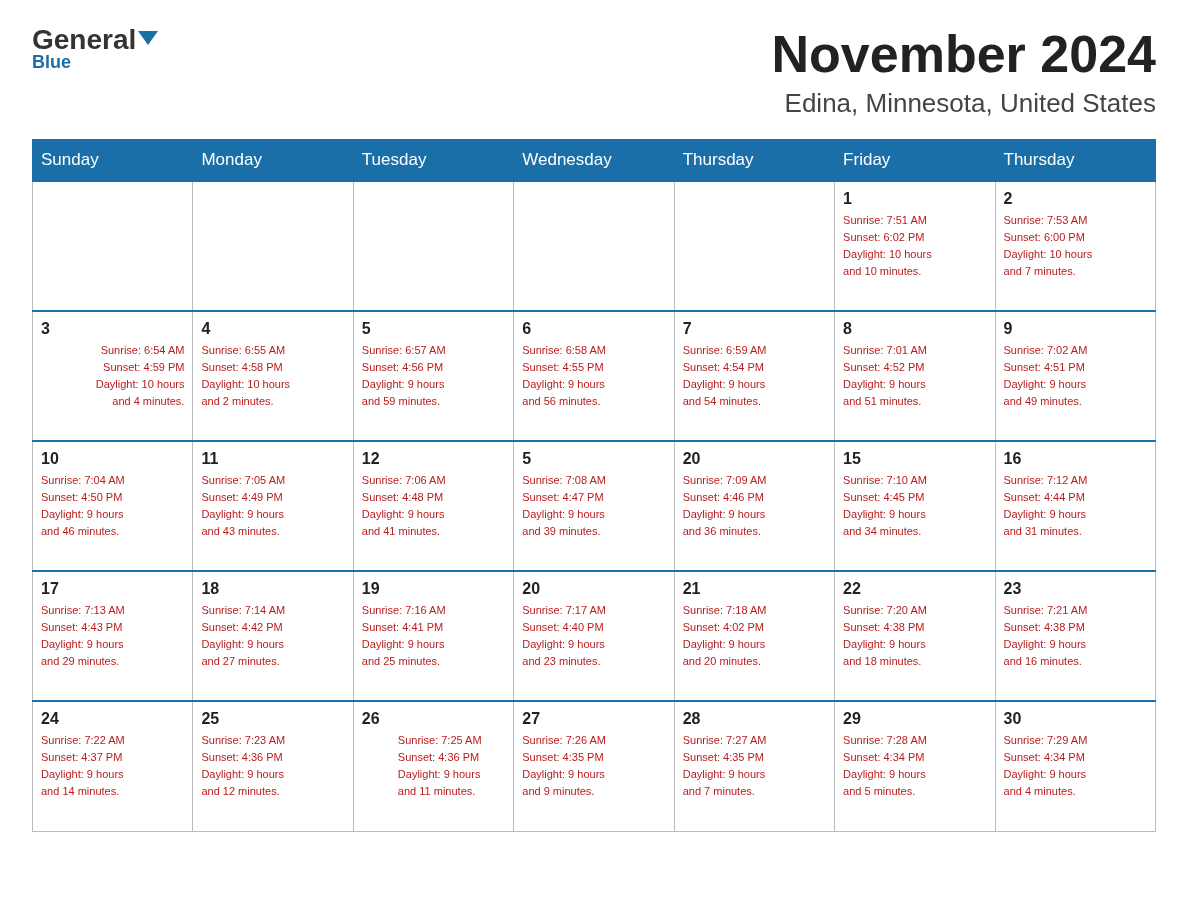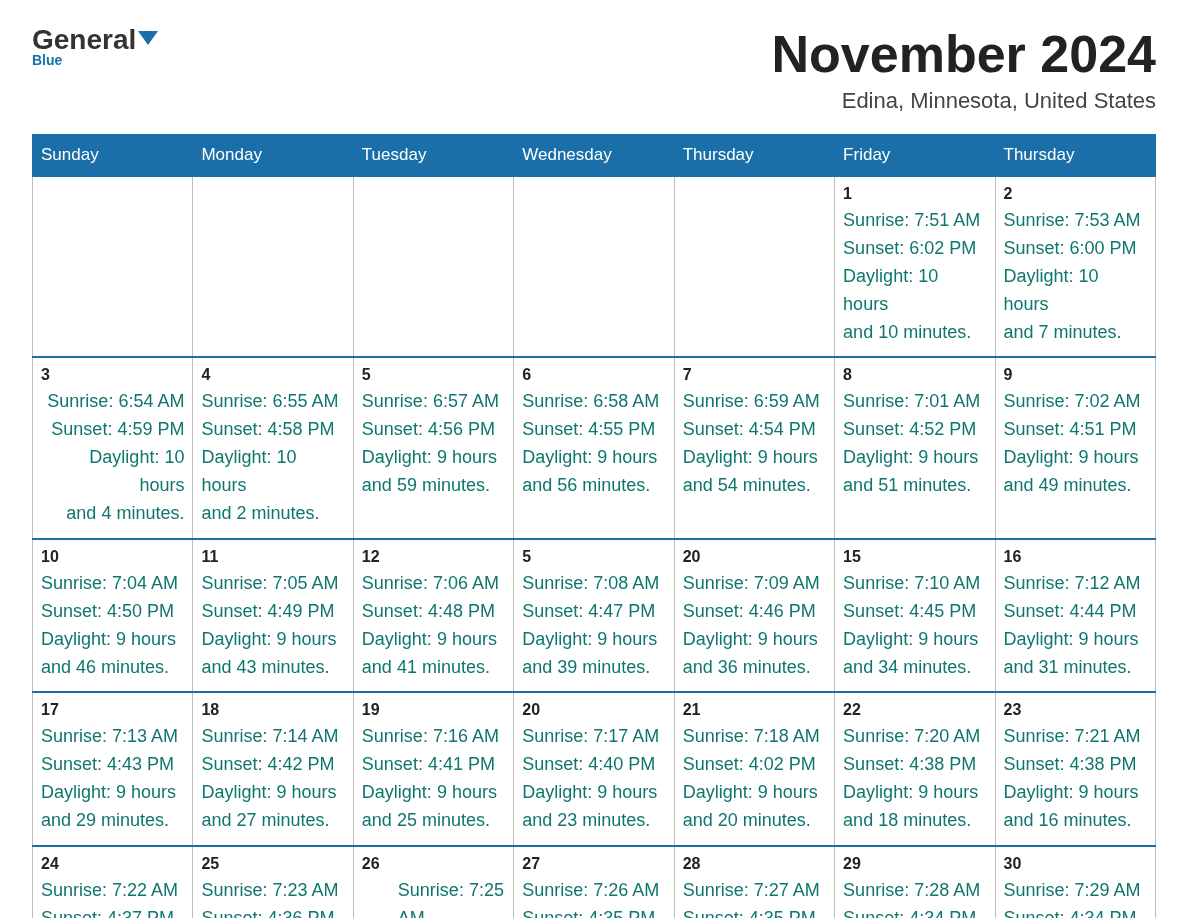--- a/index.html
+++ b/index.html
@@ -35,35 +35,35 @@
       height: 0;
       border-left: 10px solid transparent;
       border-right: 10px solid transparent;
       border-top: 14px solid #1a6fa8;
       margin-left: 2px;
       vertical-align: middle;
       position: relative;
       top: -4px;
     }
     .logo-blue {
-      font-size: 14px;
+      font-size: 18px;
       font-weight: bold;
       color: #1a6fa8;
       margin-top: -4px;
     }
     .title-block {
       text-align: right;
     }
     .month-title {
       font-size: 52px;
       font-weight: bold;
       color: #222;
     }
     .location-title {
-      font-size: 22px;
+      font-size: 26px;
       color: #444;
       margin-top: 4px;
     }
     .calendar {
       width: 100%;
       border-collapse: collapse;
       border: 1px solid #999;
     }
     .calendar th {
       background-color: #1a6fa8;
@@ -83,22 +83,22 @@
       height: 130px;
     }
     .day-number {
       font-size: 16px;
       font-weight: bold;
       color: #222;
       display: block;
       margin-bottom: 4px;
     }
     .day-info {
-      font-size: 18px;
-      color: #0f766e;
+      font-size: 11px;
+      color: #b91c1c;
       line-height: 1.55;
     }
     .empty-cell {
       background: #fff;
     }
     tr.week-row td {
       border-top: 2px solid #1a6fa8;
     }
   </style>
 </head>

